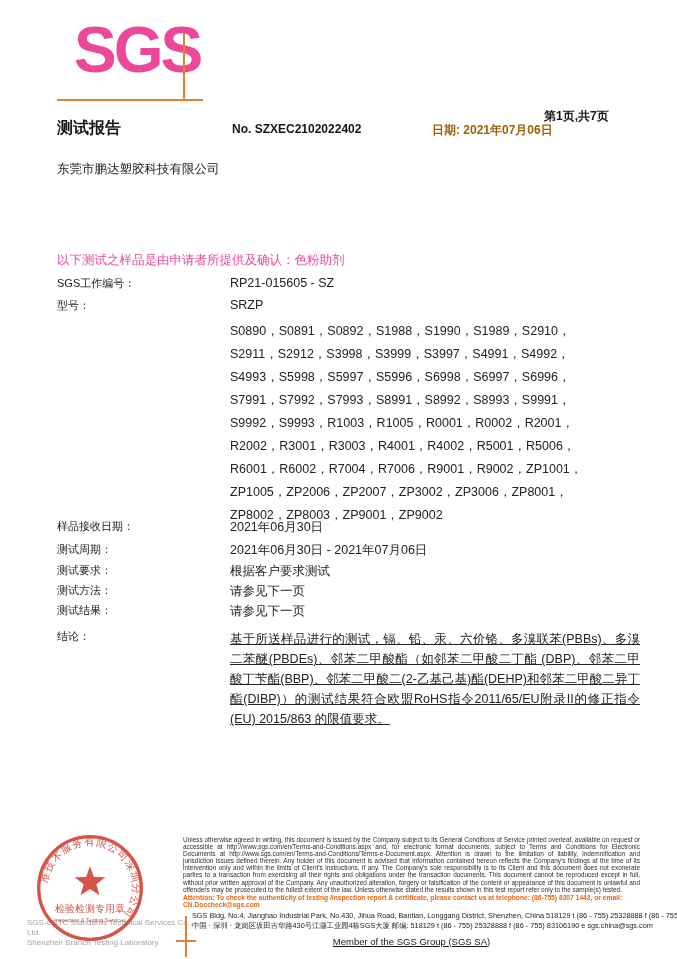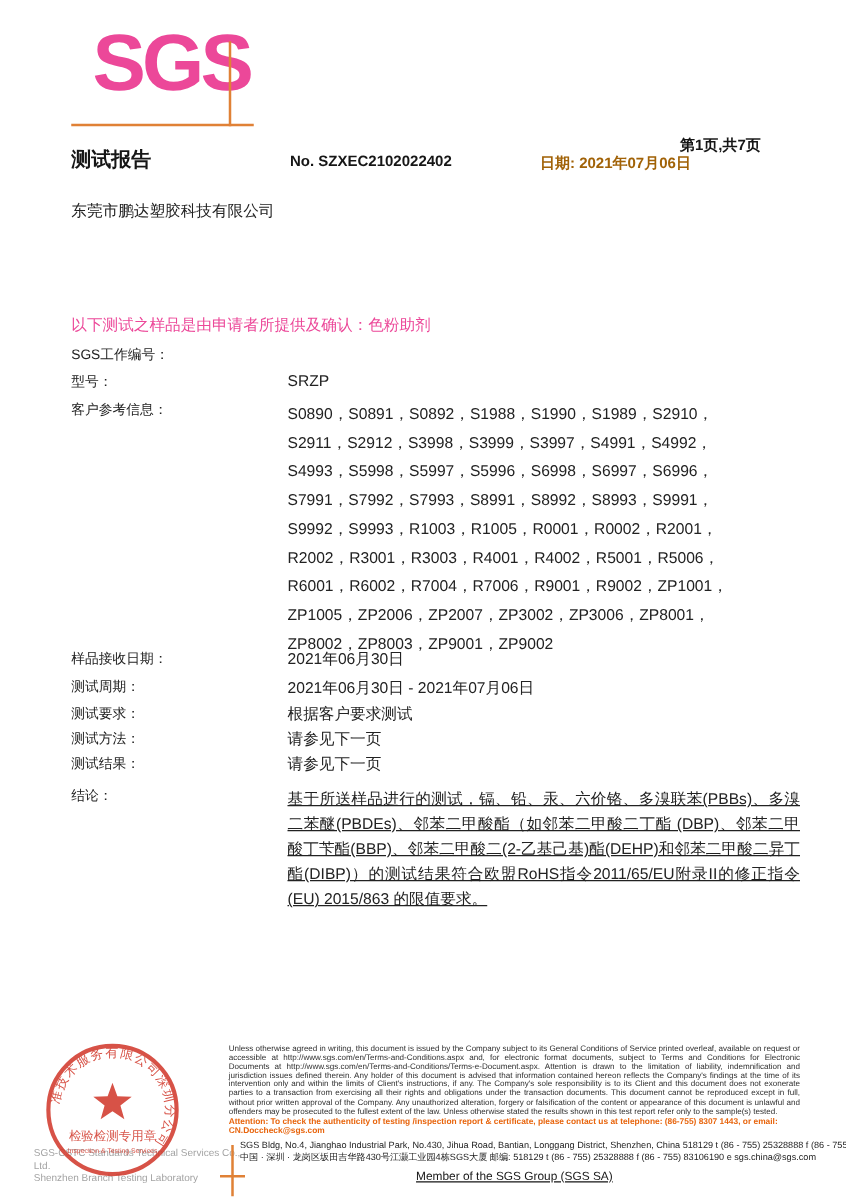--- a/index.html
+++ b/index.html
@@ -48,25 +48,25 @@
   <div class="abs report-title">测试报告</div>
   <div class="abs report-no">No. SZXEC2102022402</div>
   <div class="abs report-date">日期: 2021年07月06日</div>
   <div class="abs report-page">第1页,共7页</div>
 
   <div class="abs company-name">东莞市鹏达塑胶科技有限公司</div>
 
   <div class="abs intro">以下测试之样品是由申请者所提供及确认：色粉助剂</div>
 
   <div class="abs row-label" style="top:276px">SGS工作编号：</div>
+  <div class="abs row-value" style="top:276px">RP21-015605 - SZ</div>
 
   <div class="abs row-label" style="top:298px">型号：</div>
   <div class="abs row-value" style="top:298px">SRZP</div>
 
-  <div class="abs row-label" style="top:320px">客户参考信息：</div>
   <div class="abs row-value ref-lines" style="top:320px">
     <div>S0890，S0891，S0892，S1988，S1990，S1989，S2910，</div>
     <div>S2911，S2912，S3998，S3999，S3997，S4991，S4992，</div>
     <div>S4993，S5998，S5997，S5996，S6998，S6997，S6996，</div>
     <div>S7991，S7992，S7993，S8991，S8992，S8993，S9991，</div>
     <div>S9992，S9993，R1003，R1005，R0001，R0002，R2001，</div>
     <div>R2002，R3001，R3003，R4001，R4002，R5001，R5006，</div>
     <div>R6001，R6002，R7004，R7006，R9001，R9002，ZP1001，</div>
     <div>ZP1005，ZP2006，ZP2007，ZP3002，ZP3006，ZP8001，</div>
     <div>ZP8002，ZP8003，ZP9001，ZP9002</div>

